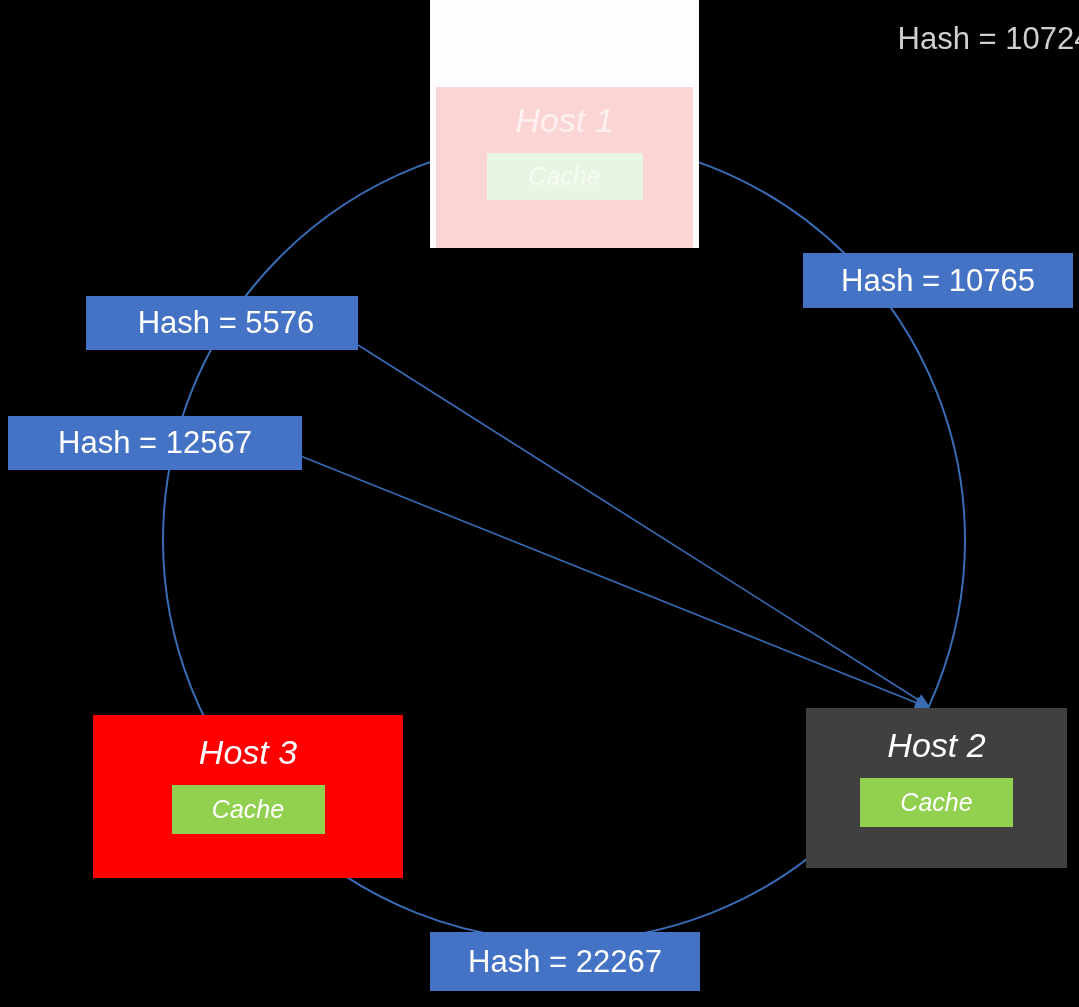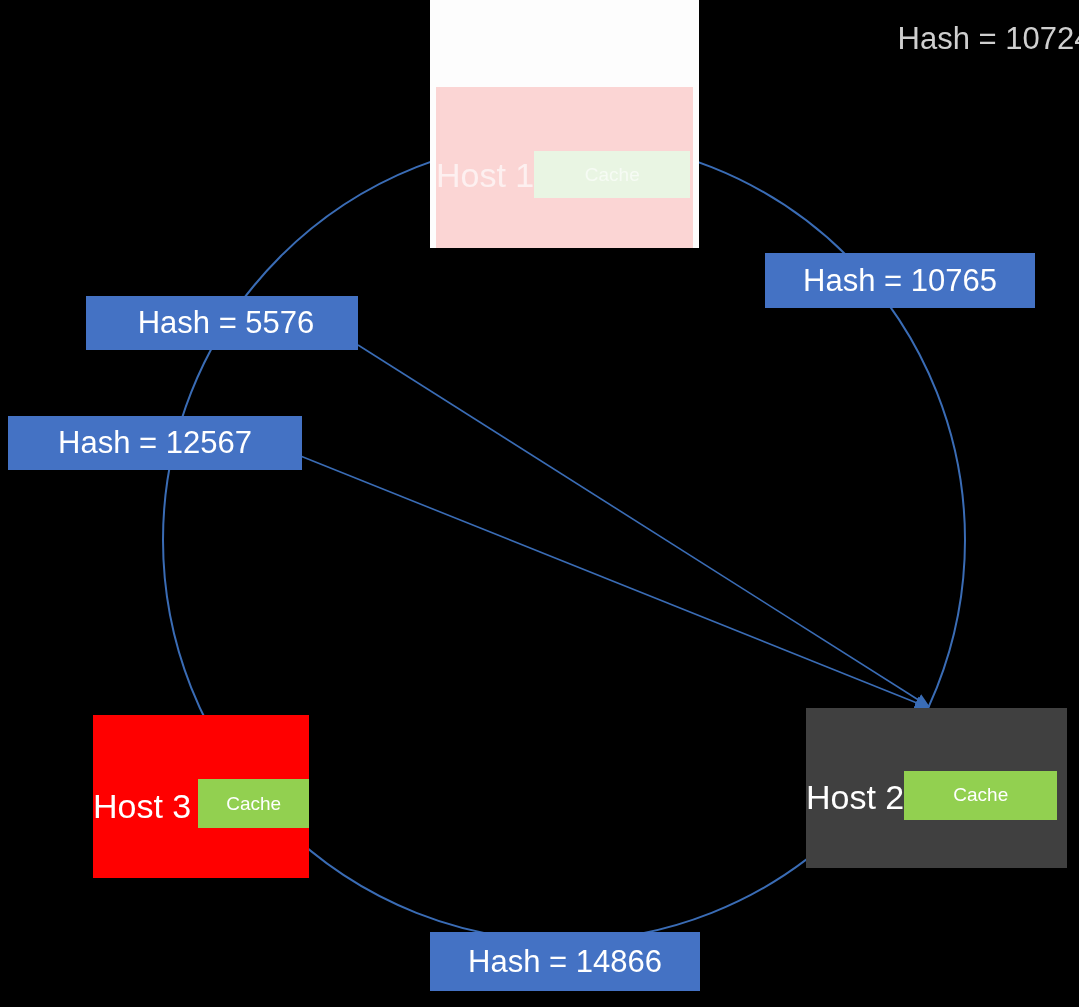--- a/index.html
+++ b/index.html
@@ -24,37 +24,38 @@
     width: 1079px;
     height: 1007px;
     pointer-events: none;
   }
 
   
   .host {
     position: absolute;
     box-sizing: border-box;
     display: flex;
-    flex-direction: row;
+    flex-direction: column;
     align-items: center;
     justify-content: flex-start;
+    font-style: italic;
   }
   .host-title {
     color: #ffffff;
     font-size: 34px;
     line-height: 1.05;
     font-weight: 400;
     white-space: nowrap;
   }
   .cache {
     display: flex;
     align-items: center;
     justify-content: center;
     color: #ffffff;
-    font-size: 19px;
+    font-size: 25px;
     font-weight: 400;
     white-space: nowrap;
   }
 
   
   #host1-wrap {
     position: absolute;
     left: 430px;
     top: -2px;
     width: 269px;
@@ -106,24 +107,23 @@
     margin-top: 14px;
     width: 153px;
     height: 49px;
     background: #92d050;
   }
 
   
   #host3 {
     left: 93px;
     top: 715px;
-    width: 216px;
+    width: 310px;
     height: 163px;
     background: #ff0000;
-    gap: 7px;
   }
   #host3 .host-title { margin-top: 20px; }
   #host3 .cache {
     margin-top: 14px;
     width: 153px;
     height: 49px;
     background: #92d050;
   }
 
   
@@ -132,21 +132,21 @@
     box-sizing: border-box;
     background: #4472c4;
     color: #ffffff;
     font-size: 31px;
     display: flex;
     align-items: center;
     justify-content: center;
     white-space: nowrap;
     padding: 0 14px;
   }
-  #hash-10765 { left: 765px; top: 253px; width: 270px; height: 55px; }
+  #hash-10765 { left: 803px; top: 253px; width: 270px; height: 55px; }
   #hash-5576  { left: 86px;  top: 296px; width: 272px; height: 54px; padding-left: 22px; }
   #hash-12567 { left: 8px;   top: 416px; width: 294px; height: 54px; }
   #hash-12086 { left: 430px; top: 932px; width: 270px; height: 59px; }
 </style>
 </head>
 <body>
 
 <div id="stage">
 
   <svg class="ring" viewBox="0 0 1079 1007">
@@ -181,15 +181,15 @@
     <div class="host-title">Host 3</div>
     <div class="cache">Cache</div>
   </div>
 
   <div class="hash-label" id="hash-10765">Hash = 10765</div>
 
   <div class="hash-label" id="hash-5576">Hash = 5576</div>
 
   <div class="hash-label" id="hash-12567">Hash = 12567</div>
 
-  <div class="hash-label" id="hash-12086">Hash = 14866</div>
+  <div class="hash-label" id="hash-12086">Hash = 22267</div>
 
 </div>
 
 </body></html>

